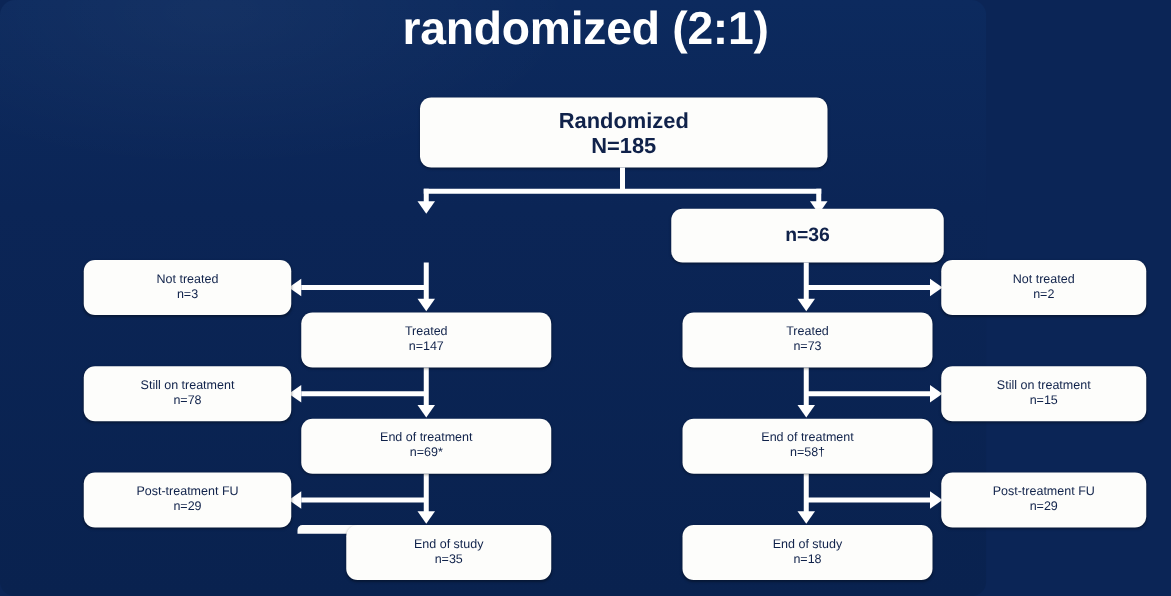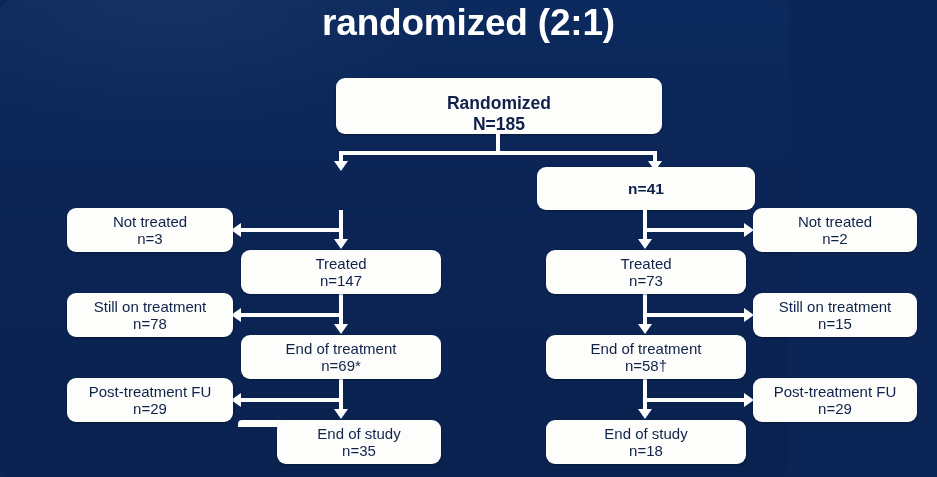--- a/index.html
+++ b/index.html
@@ -56,21 +56,21 @@
   .box .l1, .box .l2 {
     display: block;
     white-space: nowrap;
     line-height: 1.16;
   }
   .box.bold { font-weight: bold; }
   .box.bold .l1, .box.bold .l2 { font-weight: bold; }
 
   .fs-root { font-size: 17.5px; }
   .fs-arm  { font-size: 15.5px; }
-  .fs-std  { font-size: 15px; }
+  .fs-std  { font-size: 10px; }
 
   sup {
     font-size: 0.64em;
     vertical-align: super;
     line-height: 0;
   }
 
   
   .ln {
     position: absolute;
@@ -108,21 +108,21 @@
     border-top-left-radius: 4px;
   }
 </style>
 </head>
 <body>
 
 <div id="stage">
 
   <div class="title">randomized (2:1)</div>
 
-  <div class="box bold fs-root" style="left:336px; top:78px; width:326px; height:56px;justify-content:flex-end;">
+  <div class="box bold fs-root" style="left:336px; top:78px; width:326px; height:56px;">
     <span class="l1">Randomized</span>
     <span class="l2">N=185</span>
   </div>
 
   <div class="ln" style="left:496px; top:134px; width:4px; height:19px;"></div>
   <div class="ln" style="left:339px; top:151px; width:318px; height:4px;"></div>
   <div class="ln" style="left:339px; top:151px; width:4px; height:13px;"></div>
   <div class="arrow-down" style="left:334px; top:161px;"></div>
   <div class="ln" style="left:653px; top:151px; width:4px; height:13px;"></div>
   <div class="arrow-down" style="left:648px; top:161px;"></div>
@@ -169,21 +169,21 @@
     <span class="l1">Still on treatment</span>
     <span class="l2">n=78</span>
   </div>
 
   <div class="box fs-std" style="left:67px; top:378px; width:166px; height:44px;">
     <span class="l1">Post-treatment FU</span>
     <span class="l2">n=29</span>
   </div>
 
   <div class="box bold fs-arm" style="left:537px; top:167px; width:218px; height:43px;">
-    <span class="l2">n=41</span>
+    <span class="l2">n=36</span>
   </div>
 
   <div class="ln" style="left:643px; top:210px; width:4px; height:30px;"></div>
   <div class="arrow-down" style="left:638px; top:239px;"></div>
   <div class="ln" style="left:643px; top:294px; width:4px; height:31px;"></div>
   <div class="arrow-down" style="left:638px; top:324px;"></div>
   <div class="ln" style="left:643px; top:379px; width:4px; height:31px;"></div>
   <div class="arrow-down" style="left:638px; top:409px;"></div>
 
   <div class="ln" style="left:645px; top:228px; width:100px; height:4px;"></div>

